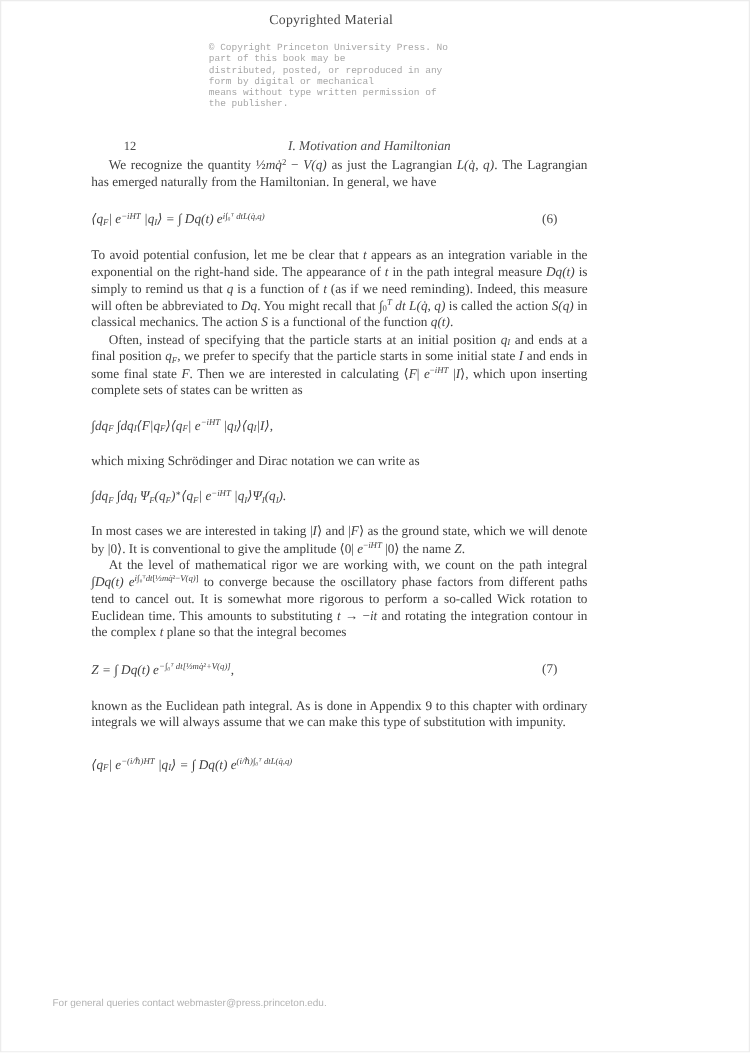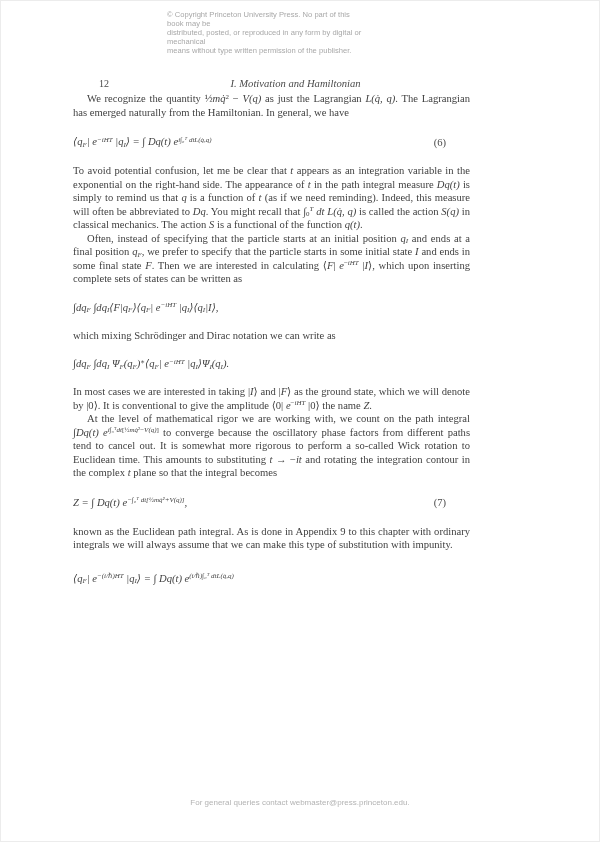--- a/index.html
+++ b/index.html
@@ -5,21 +5,21 @@
   html,body { margin:0; padding:0; background:#ffffff; }
   .page {
     position:relative; width:600px; height:842px; box-sizing:border-box;
     background:#ffffff; border:1px solid #ececec; overflow:hidden;
     font-family:"Liberation Serif","DejaVu Serif","DejaVu Sans",serif;
     color:#3f3f3f;
   }
   
   .cb { margin:9px 0 0 166px; width:196px; }
   .cb-title { text-align:center; font-size:11px; color:#4a4a4a; letter-spacing:0.2px; }
-  .cb-lines { margin-top:3px; font-family:Liberation Sans, sans-serif;
+  .cb-lines { margin-top:13px; font-family:Liberation Mono, monospace;
               font-size:7.6px; line-height:9px; color:#a8a8a8; }
   
   .page-head { position:relative; margin:23px auto 0 96px; width:397px; height:14px; }
   .pagenum { position:absolute; left:2px; top:0; font-size:10px; color:#4a4a4a; }
   .chapter { display:block; text-align:center; font-style:italic; font-size:10.6px; color:#4a4a4a; }
   
   main { display:block; margin:0 0 0 72px; width:397px; }
   p.para { margin:0; font-size:10.6px; line-height:13.5px; text-align:justify; }
   p.indent { text-indent:14px; }
   .mt-lg { margin-top:26px; }
@@ -27,30 +27,31 @@
   sup, sub { font-size:66%; line-height:0; position:relative; vertical-align:baseline; }
   sup { top:-0.5em; }
   sub { top:0.28em; }
   .equation { position:relative; margin:15px 0; text-align:left;
               font-style:italic; font-size:10.6px; line-height:15px; }
   .equation.tight { margin:14px 0; }
   .equation.last { margin-top:19px; }
   .eq-num { position:absolute; right:24px; top:50%; transform:translateY(-50%);
             font-style:normal; color:#4a4a4a; }
   
-  .page-footer { position:absolute; left:0; right:0; top:797px; text-align:center;
+  .page-footer { position:absolute; left:0; right:0; top:797px; 
                  font-family:"Liberation Sans","DejaVu Sans",sans-serif;
-                 font-size:8px; color:#b3b3b3; }
+                 font-size:8px; color:#b3b3b3;padding-left:41px; }
 </style>
 </head>
 <body>
 
 <div class="page">
 
   <header class="cb">
+    <div class="cb-title">Copyrighted Material</div>
     <div class="cb-lines">
       <div>© Copyright Princeton University Press. No part of this book may be</div>
       <div>distributed, posted, or reproduced in any form by digital or mechanical</div>
       <div>means without type written permission of the publisher.</div>
     </div>
   </header>
 
   <div class="page-head">
     <span class="pagenum">12</span>
     <span class="chapter">I. Motivation and Hamiltonian</span>

